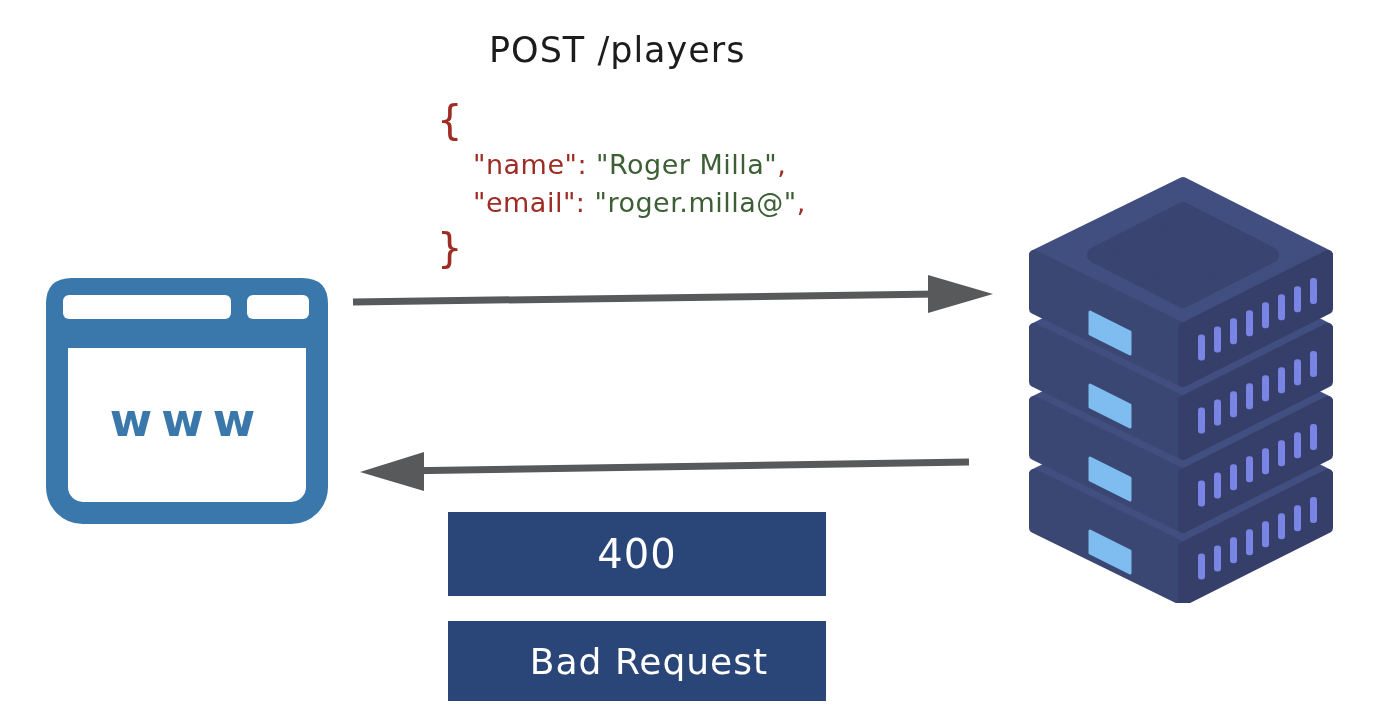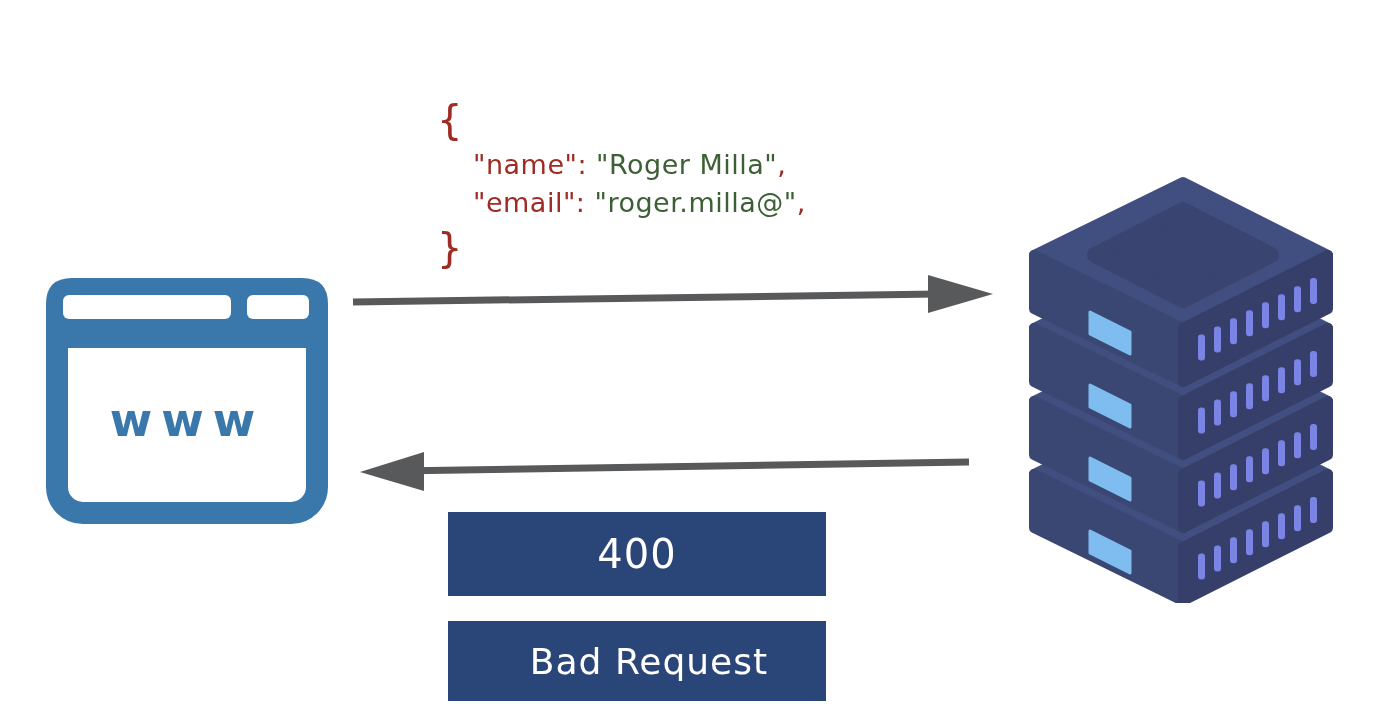--- a/index.html
+++ b/index.html
@@ -37,20 +37,21 @@
   .resp-divider{height:5px;background:#ffffff;}
   .resp-text{height:80px;font-size:36px;padding-left:24px;}
 
   svg{display:block;}
 </style>
 </head>
 <body>
 
 <div class="canvas">
 
+  <div class="abs req-title">POST /players</div>
 
   <div class="abs json-block">
     <div class="json-brace">{</div>
     <div class="json-line">
       <span class="json-key">"name":</span>
       <span class="json-value">"Roger Milla"</span><span class="json-delim">,</span>
     </div>
     <div class="json-line">
       <span class="json-key">"email":</span>
       <span class="json-value">"roger.milla@"</span><span class="json-delim">,</span>

